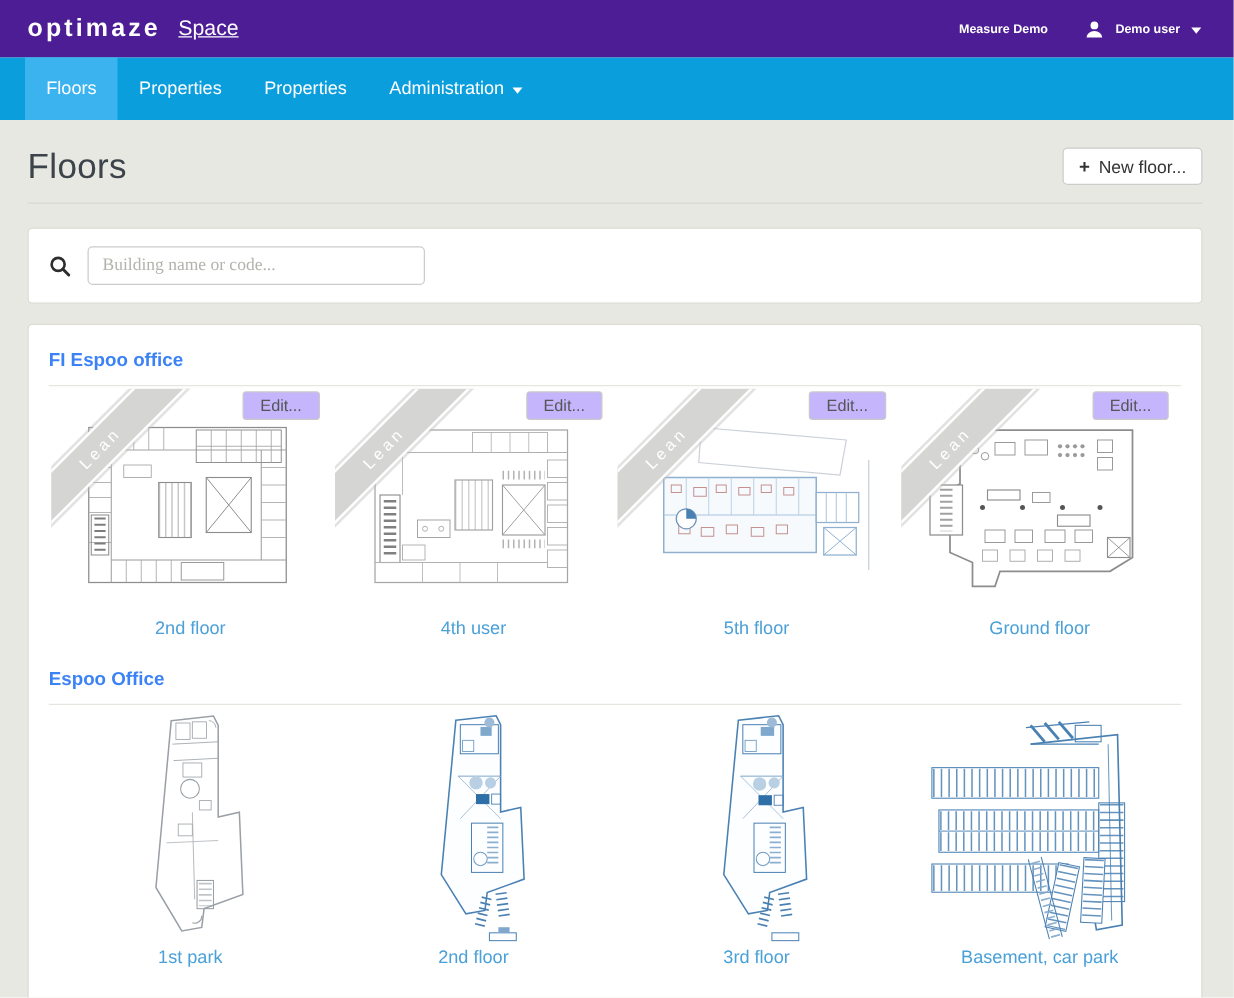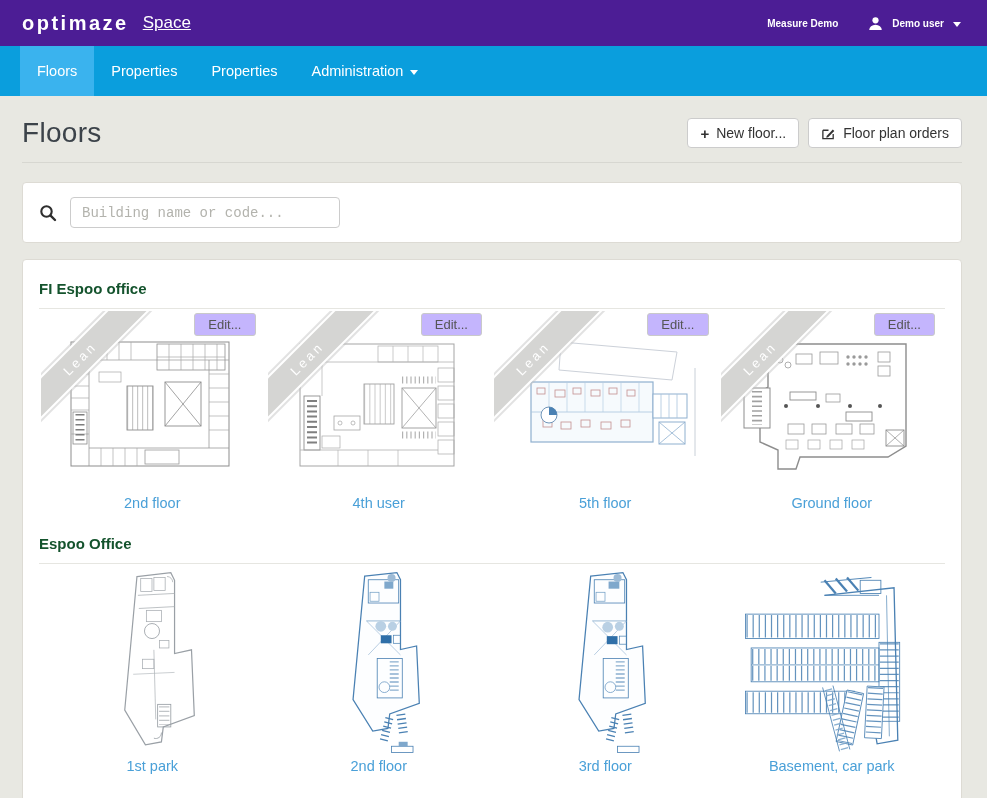--- a/index.html
+++ b/index.html
@@ -40,26 +40,26 @@
     font-family:"Liberation Sans", sans-serif;
   }
   .plus-glyph { font-weight:bold; font-size:15px; line-height:1; }
   .page-divider { border:none; border-top:1px solid #d7d7d1; margin:13px 0 19px; }
   .panel { background:#fff; border:1px solid #dddbd4; border-radius:4px; }
   
   .search-panel { padding:14px 16px; display:flex; align-items:center; gap:13px; margin-bottom:16px; }
   .search-input {
     width:270px; height:31px; border:1px solid #ccc; border-radius:4px;
     padding:0 11px; font-size:14px; color:#4c1d95; outline:none;
-    font-family:Liberation Mono, monospace;
+    font-family:Liberation Serif, serif;
   }
   .search-input::placeholder { color:#b3b3ad; }
   
   .list-panel { padding:16px 16px 30px; min-height:560px; }
-  .section-title { font-size:15px; font-weight:bold; color:#14532d; margin:0; padding:4px 0 11px; border-bottom:1px solid #e6e6e1; }
+  .section-title { font-size:15px; font-weight:bold; color:#3b82f6; margin:0; padding:4px 0 11px; border-bottom:1px solid #e6e6e1; }
   .section + .section { margin-top:20px; }
   .tiles { display:flex; margin-top:2px; }
   .tile { width:25%; position:relative; display:flex; flex-direction:column; align-items:center; cursor:pointer; }
   .tile-plan { height:178px; width:100%; display:flex; align-items:center; justify-content:center; margin-top:6px; }
   .tile-plan.tall { height:190px; margin-top:2px; }
   .edit-btn {
     position:absolute; top:2px; right:10px; z-index:3;
     background:#c4b5fd; border:1px solid #c9c9c9; border-radius:3px;
     font-size:13px; color:#555; padding:3px 13px; cursor:pointer;
     font-family:"Liberation Sans", sans-serif;
@@ -112,29 +112,20 @@
   </div>
 </nav>
 
 <div class="content">
   <div class="page-head">
     <h1 class="page-title">Floors</h1>
     <div class="actions">
       <button class="btn">
         <span class="plus-glyph">+</span>
         <span>New floor...</span>
-      </button>
-      <button class="btn">
-        <span style="display:flex;">
-          <svg width="15" height="15" viewBox="0 0 16 16">
-              <path d="M2 4.5 h6 M2 4.5 v9 h11 v-5" fill="none" stroke="#333" stroke-width="1.4"></path>
-              <path d="M6 10.6 L12.6 3.6 L14.2 5.2 L7.6 12.1 L5.6 12.5 Z" fill="#333"></path>
-            </svg>
-        </span>
-        <span>Floor plan orders</span>
       </button>
     </div>
   </div>
   <hr class="page-divider">
 
   <div class="panel search-panel">
     <span style="display:flex;">
       <svg width="18" height="18" viewBox="0 0 18 18">
           <circle cx="7.5" cy="7.5" r="5.2" fill="none" stroke="#2e2e2e" stroke-width="2.1"></circle>
           <line x1="11.6" y1="11.6" x2="16" y2="16" stroke="#2e2e2e" stroke-width="2.4" stroke-linecap="round"></line>

